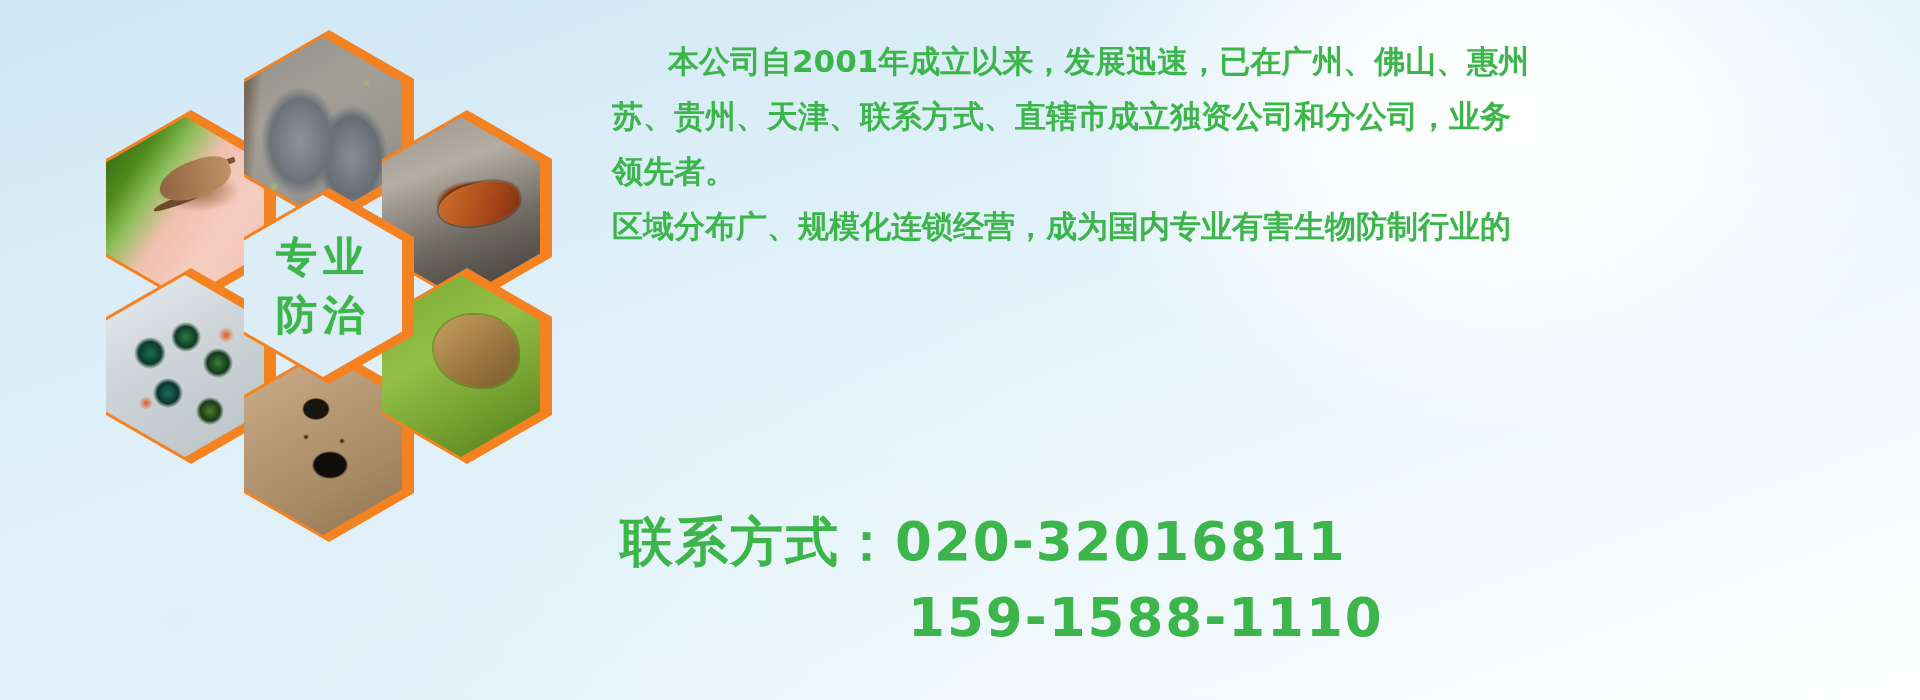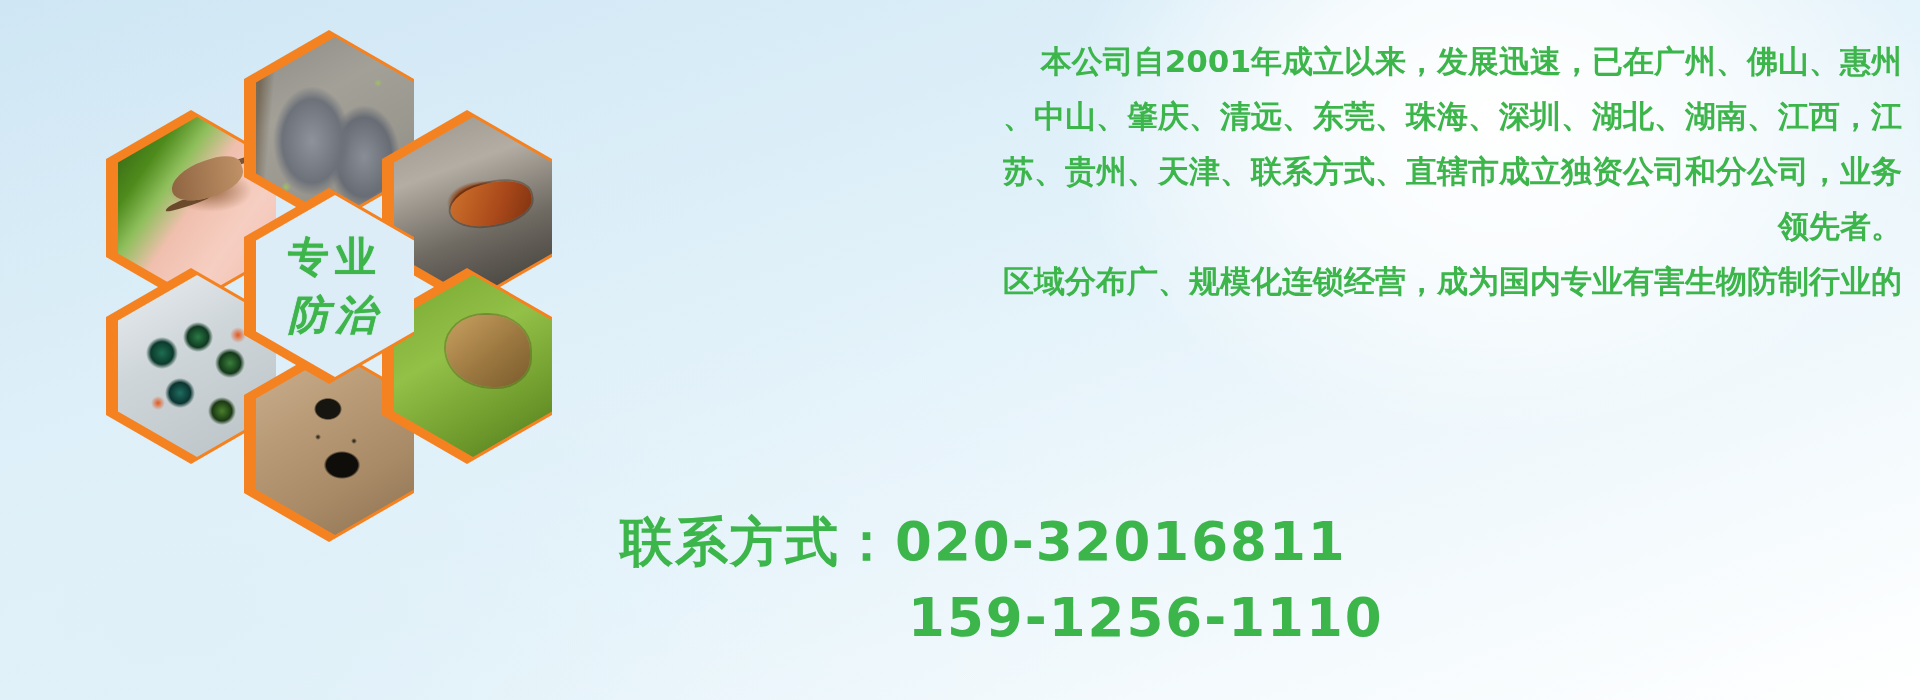--- a/index.html
+++ b/index.html
@@ -15,21 +15,21 @@
       radial-gradient(ellipse 700px 520px at 1500px 120px, #ffffff 0%, rgba(255,255,255,0.75) 28%, rgba(255,255,255,0) 62%),
       radial-gradient(ellipse 900px 600px at 180px 620px, #dff0f8 0%, rgba(223,240,248,0.2) 60%, rgba(223,240,248,0) 100%),
       linear-gradient(160deg, #cfe6f4 0%, #dbeef8 30%, #e9f5fb 58%, #f4fafd 80%, #ffffff 100%);
   }
   
   #honeycomb{position:absolute;left:86px;top:6px;width:500px;height:570px;}
   .hex{
     position:absolute;width:170px;height:196px;
     clip-path:polygon(50% 0%,100% 25%,100% 75%,50% 100%,0% 75%,0% 25%);
     background:#f58220;
-    display:flex;align-items:center;justify-content:flex-end;
+    display:flex;align-items:center;justify-content:flex-start;
   }
   .hex .inner{
     width:158px;height:182px;
     clip-path:polygon(50% 0%,100% 25%,100% 75%,50% 100%,0% 75%,0% 25%);
     position:relative;overflow:hidden;
   }
   .hex .inner .art{position:absolute;inset:0;}
   
   #hex-mosquito{left:20px;top:104px;}
   #hex-rats{left:158px;top:24px;}
@@ -39,21 +39,21 @@
   #hex-ant{left:158px;top:340px;}
   #hex-stinkbug{left:296px;top:262px;}
   #hex-center .inner{background:#dcedf7;display:flex;align-items:center;justify-content:center;}
   .logo-text{
     text-align:center;color:#3db54a;font-weight:bold;
     font-family:"DejaVu Sans","Liberation Sans",sans-serif;
     line-height:1.18;letter-spacing:6px;
     text-shadow:0 0 1px #3db54a;
   }
   .logo-text .l1,.logo-text .l2{display:block;font-size:41px;}
-  .logo-text .l2{margin-top:10px;font-style:italic;}
+  .logo-text .l2{margin-top:10px;}
 
   
   .art-mosquito{
     background:
       radial-gradient(ellipse 60px 30px at 92px 74px, rgba(140,90,50,.85) 0%, rgba(140,90,50,0) 70%),
       linear-gradient(125deg,#2f5a12 0%,#4e8b1c 22%,#8fbf5c 34%,#f0bfae 48%,#f6cfc2 70%,#efbcae 100%);
   }
   .art-mosquito::after{
     content:"";position:absolute;left:52px;top:44px;width:74px;height:36px;
     background:linear-gradient(100deg,#8d6340,#c29368);
@@ -119,21 +119,21 @@
     border-radius:48% 52% 42% 58%;
     background:linear-gradient(140deg,#c9a061,#9c7840 55%,#7b5c2d);
     box-shadow:0 0 0 2px rgba(70,50,20,.3);
   }
 
   
   #copy{position:absolute;left:612px;top:34px;width:1290px;}
   .para-line{
     color:#3cb54a;font-weight:bold;
     font-family:"DejaVu Sans","Liberation Sans",sans-serif;
-    font-size:31px;line-height:55px;white-space:nowrap;letter-spacing:0px;text-align:right;
+    font-size:31px;line-height:55px;white-space:nowrap;letter-spacing:0px;
   }
   .para-line.first{text-indent:56px;}
   #contact{position:absolute;left:620px;top:504px;width:1300px;}
   .contact-line{
     color:#3cb54a;font-weight:bold;
     font-family:"DejaVu Sans","Liberation Sans",sans-serif;
     font-size:53px;line-height:76px;letter-spacing:2px;white-space:nowrap;
   }
   .contact-line.second{padding-left:288px;}
 </style>
@@ -186,28 +186,27 @@
           <span class="l1">专业</span>
           <span class="l2">防治</span>
         </div>
       </div>
     </div>
 
   </div>
 
   <div id="copy">
     <div class="para-line first">本公司自2001年成立以来，发展迅速，已在广州、佛山、惠州</div>
-    <div class="para-line">、中山、肇庆、清远、东莞、珠海、深圳、湖北、湖南、江西，江</div>
     <div class="para-line">苏、贵州、天津、联系方式、直辖市成立独资公司和分公司，业务</div>
     <div class="para-line">领先者。</div>
     <div class="para-line">区域分布广、规模化连锁经营，成为国内专业有害生物防制行业的</div>
   </div>
 
   <div id="contact">
     <div class="contact-line">
       <span>联系方式：</span><span>020-32016811</span>
     </div>
     <div class="contact-line second">
-      <span>159-1256-1110</span>
+      <span>159-1588-1110</span>
     </div>
   </div>
 
 </div>
 
 </body></html>

